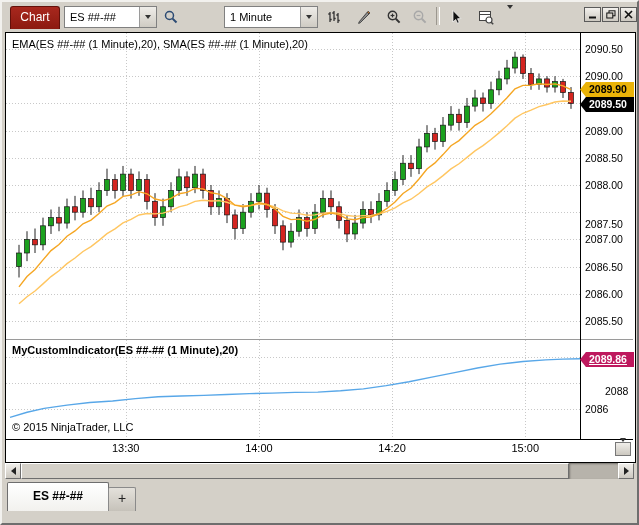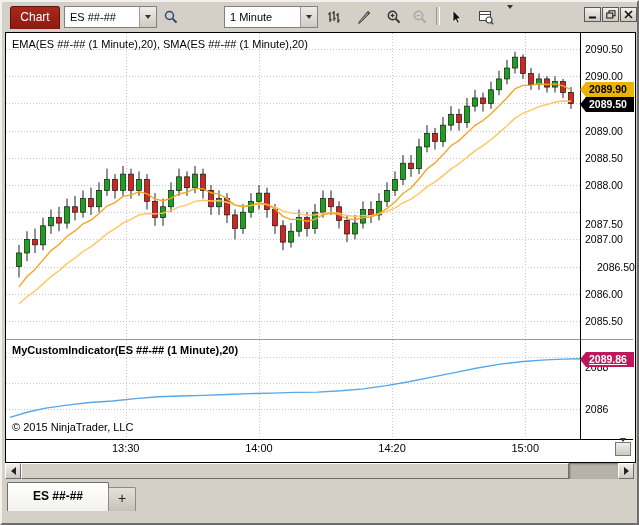--- a/index.html
+++ b/index.html
@@ -361,24 +361,24 @@
       <span><span class="tri-down"></span></span>
     </button>
   <div class="axis-label" style="top: 10px;">2090.50</div>
       <div class="axis-label" style="top: 37.2px;">2090.00</div>
       <div class="axis-label" style="top: 64.4px;">2089.50</div>
       <div class="axis-label" style="top: 91.6px;">2089.00</div>
       <div class="axis-label" style="top: 118.8px;">2088.50</div>
       <div class="axis-label" style="top: 146px;">2088.00</div>
       <div class="axis-label" style="top: 185px;">2087.50</div>
       <div class="axis-label" style="top: 200.4px;">2087.00</div>
-      <div class="axis-label" style="top: 227.6px; margin-left: 12px;">2086.50</div>
+      <div class="axis-label" style="top: 227.6px;">2086.50</div>
       <div class="axis-label" style="top: 254.8px;">2086.00</div>
       <div class="axis-label" style="top: 282px;">2085.50</div>
-      <div class="axis-label" style="top: 328px;">2088</div>
+      <div class="axis-label" style="top: 352px; margin-left: 20px;">2088</div>
       <div class="axis-label" style="top: 370px;">2086</div>
       <div class="time-label" style="top: 409px; left: 105.966px;">13:30</div>
       <div class="time-label" style="top: 409px; left: 239.134px;">14:00</div>
       <div class="time-label" style="top: 409px; left: 372.302px;">14:20</div>
       <div class="time-label" style="top: 409px; left: 505.47px;">15:00</div>
     </div>
 
   <div id="hscroll">
     <button class="sb-btn" id="sb-left">
         <span class="tri-left"></span>

